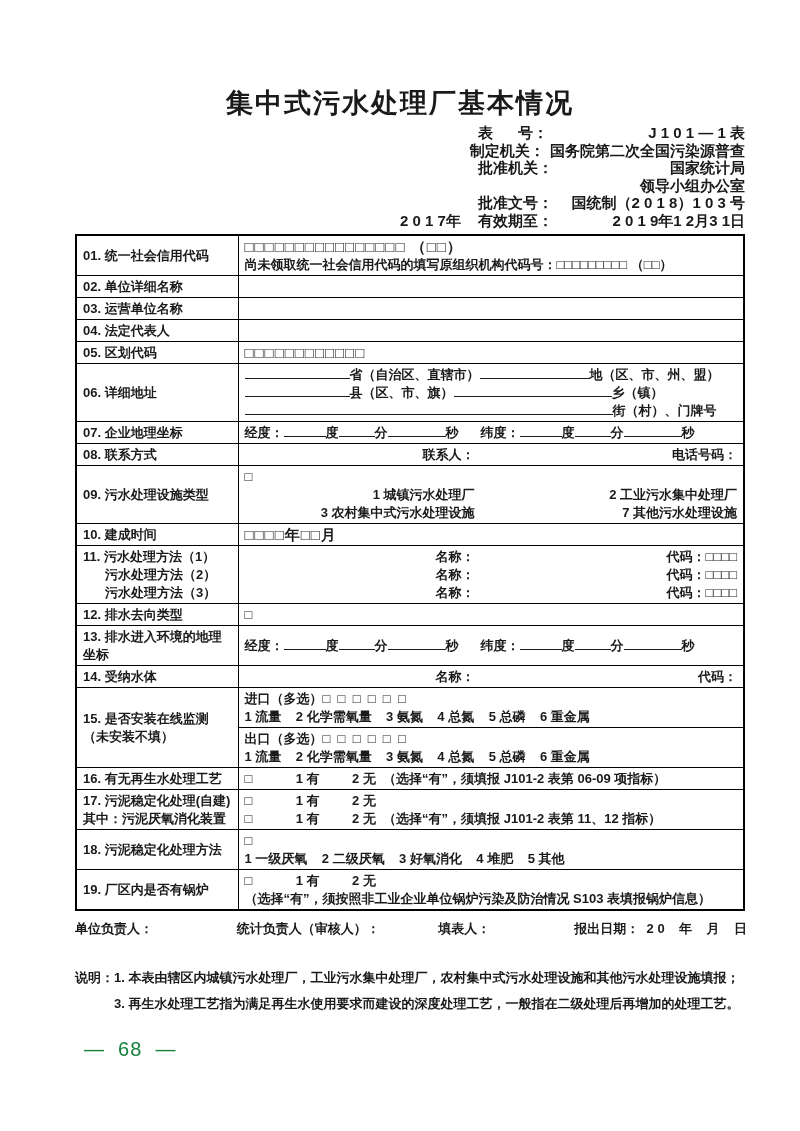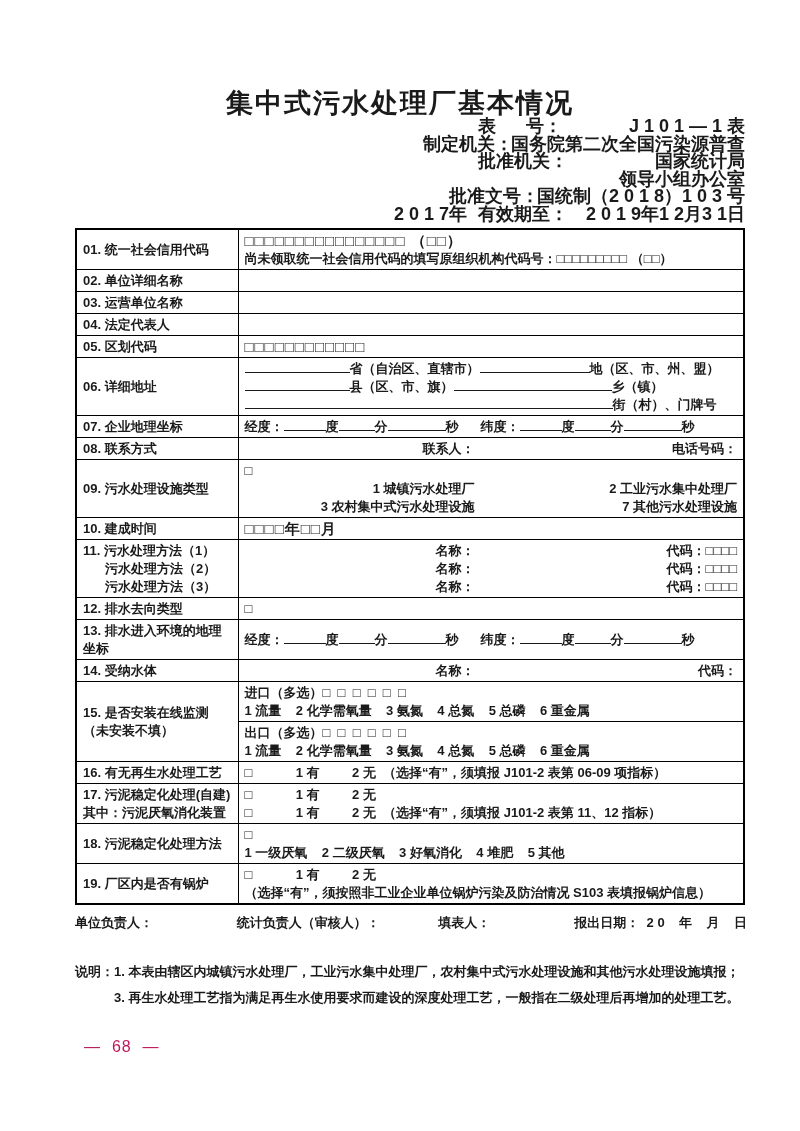--- a/index.html
+++ b/index.html
@@ -13,21 +13,21 @@
     overflow: hidden;
   }
   .title {
     margin: 0 auto; padding-top: 88px;
     text-align: center;
     font-family: "Liberation Serif", serif;
     font-size: 27px; font-weight: bold;
     letter-spacing: 2px;
     line-height: 30px;
   }
-  .meta { width: 362px; margin: 0 55px 5px auto; font-size: 18px; font-weight: 600; }
+  .meta { width: 362px; margin: 6px 55px 5px auto; font-size: 15px; font-weight: 600; }
   .meta-row { display: flex; line-height: 17.5px; }
   .meta-prefix { width: 95px; white-space: pre; text-align: center; }
   .meta-label { width: 88px; white-space: pre; }
   .meta-value { flex: 1; text-align: right; white-space: pre; }
 
   table.form {
     width: 670px; margin: 3px 0 0 75px;
     border-collapse: collapse;
     table-layout: fixed;
     border: 2px solid #000;
@@ -53,21 +53,21 @@
   }
   .gap { display: inline-block; width: 22px; }
   .sig { display: flex; width: 672px; margin: 8px 0 0 75px; font-weight: 600; line-height: 20px; }
   .sig span { white-space: pre; }
   .sig .s1 { width: 170px; } .sig .s2 { width: 212px; } .sig .s3 { width: 143px; } .sig .s4 { flex: 1; }
   .notes { display: flex; width: 690px; margin: 26px 0 0 75px; font-weight: 600; line-height: 26px; }
   .note-prefix { white-space: pre; }
   .note-lines div { white-space: pre-wrap; }
   .pageno {
     position: absolute; left: 84px; top: 1038px;
-    font-size: 16px; white-space: pre; letter-spacing: 1px; color:#be185d;
+    font-size: 20px; white-space: pre; letter-spacing: 1px; color:#15803d;
   }
 </style>
 </head>
 <body>
 
 <div class="page">
 
   <div class="title">集中式污水处理厂基本情况</div>
 
   <div class="meta">

